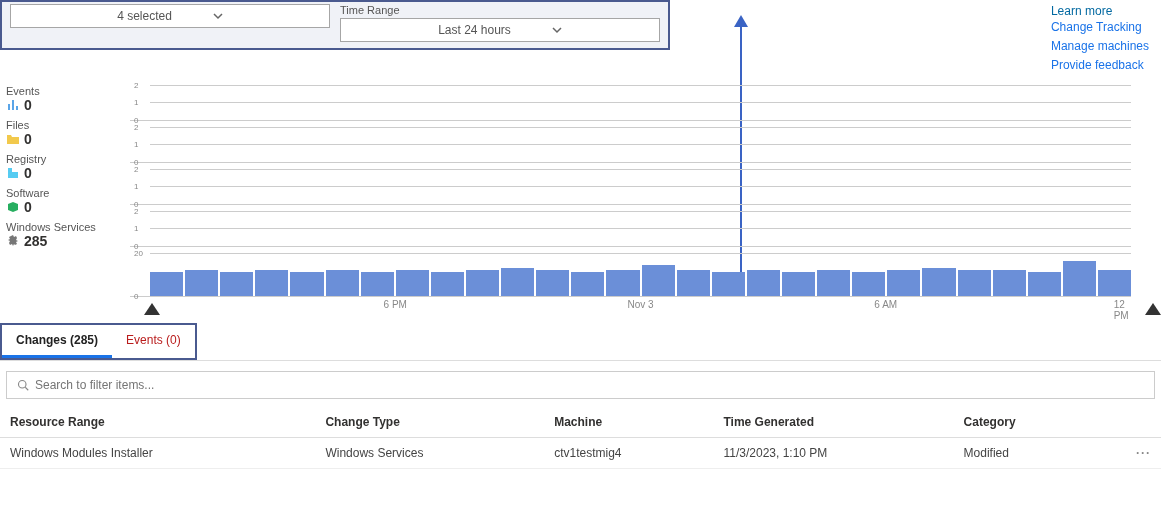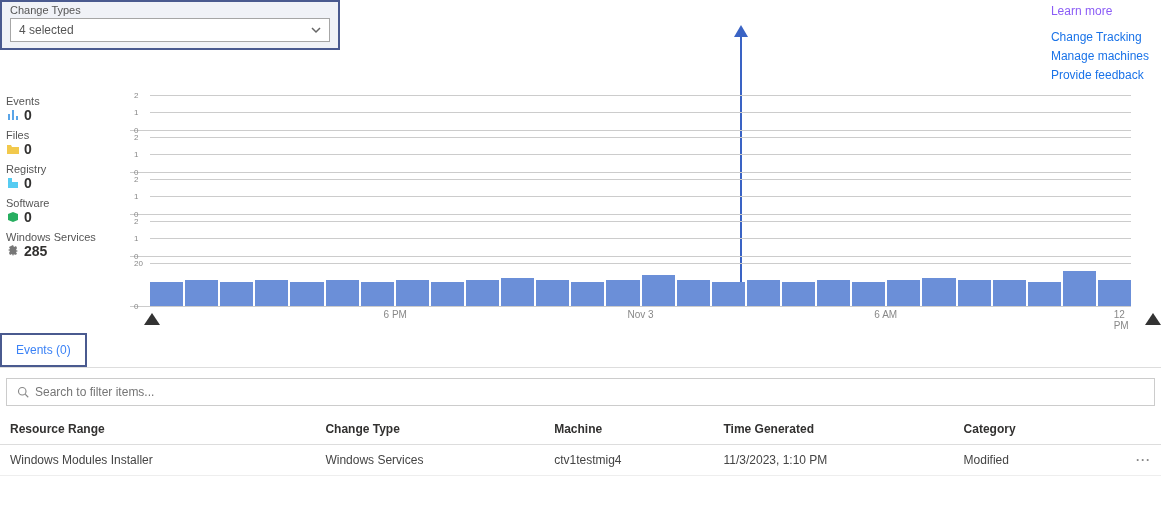--- a/index.html
+++ b/index.html
@@ -1,65 +1,73 @@
 <!DOCTYPE html>
 <html><head>
 <meta charset="utf-8">
 <style>
   * { box-sizing: border-box; margin: 0; padding: 0; }
   body { font-family: "Segoe UI", sans-serif; font-size: 12px; color: #323130; width: 1161px; background: #fff; }
   .top-row { display: flex; align-items: flex-start; }
   .filters-box { border: 2px solid #4a5a8f; background: #f0f2f7; padding: 2px 8px 6px; display: flex; gap: 10px; }
   .filter { display: flex; flex-direction: column; }
   .filter-label { font-size: 11px; color: #555; margin-bottom: 2px; }
-  .dropdown { background: #fff; border: 1px solid #a6a6a6; padding: 4px 8px; min-width: 320px; display: flex; justify-content: space-between; align-items: center; cursor: pointer; font-size: 12px; color: #555; gap: 41px; }
+  .dropdown { background: #fff; border: 1px solid #a6a6a6; padding: 4px 16px; min-width: 320px; display: flex; justify-content: center; align-items: center; cursor: pointer; font-size: 12px; color: #555; gap: 41px; }
   .spacer { flex: 1; }
   .learn { padding: 4px 12px 0 0; font-size: 12px; }
-  .learn-title { color: #8b5cf6; margin-bottom: 10px; }
+  .learn-title { color: #0369a1; margin-bottom: 0; }
   .learn a { color: #1a73e8; text-decoration: none; display: block; line-height: 1.6; cursor: pointer; }
   .chart-area { display: flex; margin-top: 9px; position: relative; }
   .legend-col { width: 130px; padding-left: 6px; }
   .legend-item { margin-bottom: 6px; }
   .legend-label { font-size: 11px; color: #555; }
   .legend-val { font-size: 14px; font-weight: 600; color: #323130; display: flex; align-items: center; gap: 4px; }
   .ico-svg { width: 14px; height: 14px; }
   .charts-col { flex: 1; padding-right: 30px; position: relative; }
   .mini-chart { position: relative; height: 36px; border-bottom: 1px solid #ccc; margin-bottom: 6px; }
   .mini-chart.last { height: 44px; margin-bottom: 0; }
   .mini-chart .gridline { position: absolute; left: 20px; right: 0; border-top: 1px solid #ccc; }
   .mini-chart .ytick { position: absolute; left: 4px; font-size: 8px; color: #888; transform: translateY(-50%); }
   .bars-row { position: absolute; left: 20px; right: 0; bottom: 0; height: 100%; display: flex; align-items: flex-end; gap: 2px; }
   .bar { flex: 1; background: #6b8fd8; }
   .xaxis { position: relative; height: 16px; margin-left: 20px; }
   .xtick { position: absolute; top: 2px; font-size: 10px; color: #888; transform: translateX(-50%); }
   .handle { position: absolute; bottom: -2px; width: 0; height: 0; border-left: 8px solid transparent; border-right: 8px solid transparent; border-bottom: 12px solid #333; }
   .arrow-up { position: absolute; width: 2px; background: #3a63c4; }
   .arrow-up::before { content: ""; position: absolute; top: -10px; left: -6px; border-left: 7px solid transparent; border-right: 7px solid transparent; border-bottom: 12px solid #3a63c4; }
   .tabs { margin-top: 10px; display: flex; border-bottom: 1px solid #ddd; }
-  .tab { padding: 8px 14px; font-size: 12px; color: #3b82f6; cursor: pointer; }
+  .tab { padding: 8px 14px; font-size: 12px; color: #b91c1c; cursor: pointer; }
   .tab.active { color: #222; font-weight: 600; border-bottom: 3px solid #1a73e8; }
   .tabs-highlight { border: 2px solid #4a5a8f; display: inline-flex; }
   .search-box { margin: 10px 6px 0; border: 1px solid #ccc; padding: 6px 10px; display: flex; align-items: center; gap: 6px; color: #888; }
   .search-box input { border: none; flex: 1; font-size: 12px; outline: none; color: #555; }
   table { width: 100%; border-collapse: collapse; margin-top: 8px; }
   th { text-align: left; font-weight: 600; font-size: 12px; color: #323130; padding: 8px 10px; border-bottom: 1px solid #ddd; }
   td { font-size: 12px; color: #444; padding: 8px 10px; border-bottom: 1px solid #eee; }
   .ellipsis { color: #888; cursor: pointer; letter-spacing: 1px; font-weight: bold; text-align: right; }
   .chev { width: 10px; height: 10px; }
   .svc-ico { width: 12px; height: 12px; vertical-align: middle; margin-right: 4px; opacity: .7; }
 </style>
 </head>
 <body>
 
 <div class="top-row">
   <div class="filters-box">
     <div class="filter">
-      <span class="filter-label">Change Types</span>
       <div class="dropdown">
         <span>4 selected</span>
+        <svg class="chev" viewBox="0 0 10 10">
+            <path d="M1 3l4 4 4-4" stroke="#666" fill="none" stroke-width="1.5"></path>
+          </svg>
+      </div>
+    </div>
+    <div class="filter">
+      <span class="filter-label">Time Range</span>
+      <div class="dropdown">
+        <span>Last 24 hours</span>
         <svg class="chev" viewBox="0 0 10 10">
             <path d="M1 3l4 4 4-4" stroke="#666" fill="none" stroke-width="1.5"></path>
           </svg>
       </div>
     </div>
   </div>
   <div class="spacer"></div>
   <div class="learn">
     <div class="learn-title">Learn more</div>
     <a>Change Tracking</a>
@@ -195,20 +203,21 @@
         <span class="xtick" style="left:75%">6 AM</span>
         <span class="xtick" style="left:99%">12 PM</span>
       </div>
       <div class="handle" style="left:14px"></div>
       <div class="handle" style="right:0"></div>
     </div>
 </div>
 
 <div class="tabs">
   <div class="tabs-highlight">
+    <div class="tab active">Changes (285)</div>
     <div class="tab">Events (0)</div>
   </div>
 </div>
 
 <div class="search-box">
   <svg width="12" height="12" viewBox="0 0 16 16">
       <circle cx="7" cy="7" r="5" stroke="#888" fill="none" stroke-width="1.5"></circle>
       <line x1="11" y1="11" x2="15" y2="15" stroke="#888" stroke-width="1.5"></line>
     </svg>
   <input type="text" placeholder="Search to filter items..." style="">

